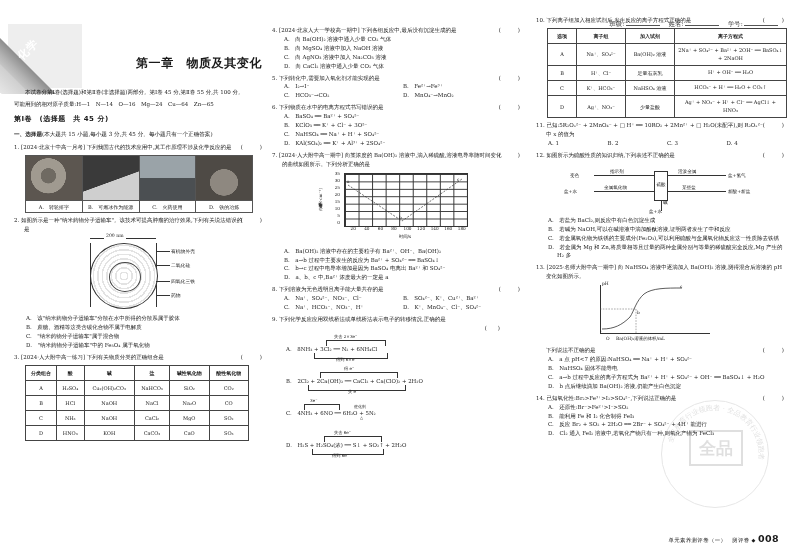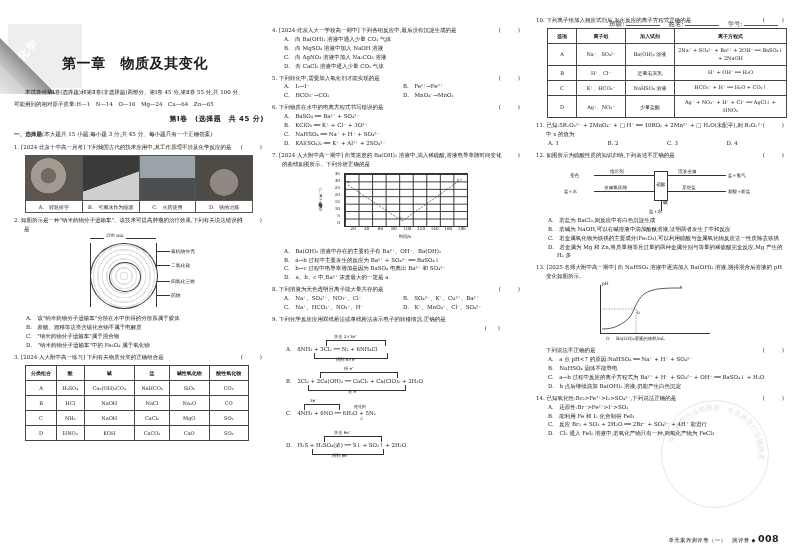--- a/index.html
+++ b/index.html
@@ -40,34 +40,34 @@
   .idline span.f{display:inline-block;border-bottom:.6px solid #555;width:34px;height:7px;margin:0 7px 0 1px;}
 
   
   .maintitle{
     position:absolute;left:62px;top:31px;width:200px;text-align:center;
     font-size:15.5px;font-weight:bold;letter-spacing:1px;
     font-family:"DejaVu Sans","Liberation Sans",sans-serif;
     border-bottom:1.4px solid #222;padding-bottom:3px;
   }
   .subtitle{
-    position:absolute;left:62px;top:55px;width:200px;text-align:left;
-    font-size:14px;font-weight:bold;letter-spacing:.6px;
+    position:absolute;left:62px;top:55px;width:200px;text-align:right;
+    font-size:12px;font-weight:bold;letter-spacing:.6px;
     font-family:"DejaVu Sans","Liberation Sans",sans-serif;
   }
 
   
   .col{position:absolute;top:0;width:252px;font-size:5.5px;line-height:1.62;}
   .col1{left:14px;top:88px;width:250px;}
   .col2{left:272px;top:26px;width:250px;}
   .col3{left:536px;top:16px;width:250px;}
 
   .intro{text-indent:2em;margin-bottom:3px;}
   .atoms{margin-bottom:5px;}
-  .secthead{text-align:right;font-weight:bold;font-size:7px;margin:4px 0 5px 0;
+  .secthead{text-align:left;font-weight:bold;font-size:7px;margin:4px 0 5px 0;
             font-family:"DejaVu Sans","Liberation Sans",sans-serif;letter-spacing:.5px;}
   .parthead{font-size:5.6px;margin-bottom:4px;}
   .parthead b{font-family:"DejaVu Sans","Liberation Sans",sans-serif;}
 
   .q{margin-bottom:3px;position:relative;}
   .qstem{display:block;text-indent:-10px;padding-left:10px;}
   .brk{float:right;letter-spacing:2px;margin-left:4px;}
   .opts{padding-left:12px;}
   .opt{display:block;text-indent:-9px;padding-left:9px;}
   .opts2{padding-left:12px;display:flex;flex-wrap:wrap;}
@@ -606,20 +606,21 @@
         <span class="opt">A.　还原性:Br⁻&gt;Fe²⁺&gt;I⁻&gt;SO₂</span>
         <span class="opt">B.　能利用 Fe 和 I₂ 化合制得 FeI₃</span>
         <span class="opt">C.　反应 Br₂ + SO₂ + 2H₂O ══ 2Br⁻ + SO₄²⁻ + 4H⁺ 能进行</span>
         <span class="opt">D.　Cl₂ 通入 FeI₂ 溶液中,若氧化产物只有一种,则氧化产物为 FeCl₃</span>
       </div>
     </div>
   </div>
 
   <div class="wm">
     <div class="ring"></div>
+    <div class="sq">全品</div>
     <svg class="ct" viewBox="0 0 108 108">
       <defs>
           <path id="cpath" d="M54,54 m-44,0 a44,44 0 1,1 88,0 a44,44 0 1,1 -88,0"></path>
         </defs>
       <text font-size="7" fill="#555"><textPath href="#cpath" startOffset="4%">全品教育行业领跑者 · 全品教育行业领跑者</textPath></text>
     </svg>
   </div>
 
   <div class="foot">
     <span>单元素养测评卷（一）　测评卷</span>

